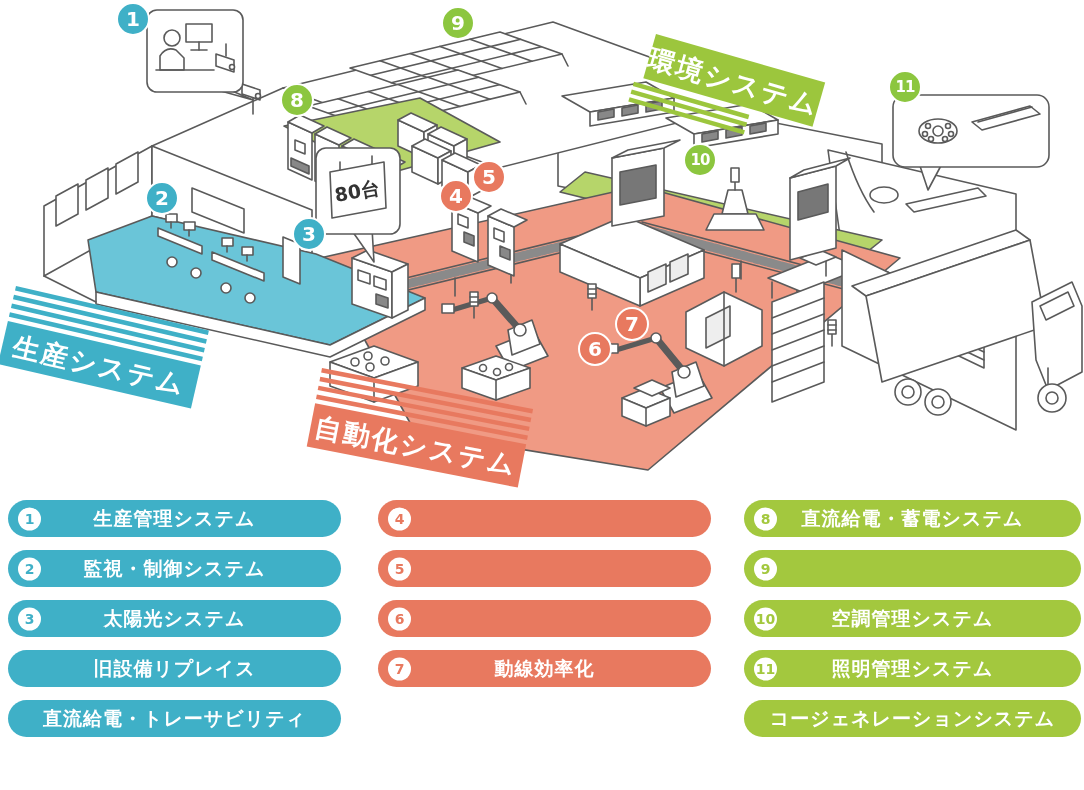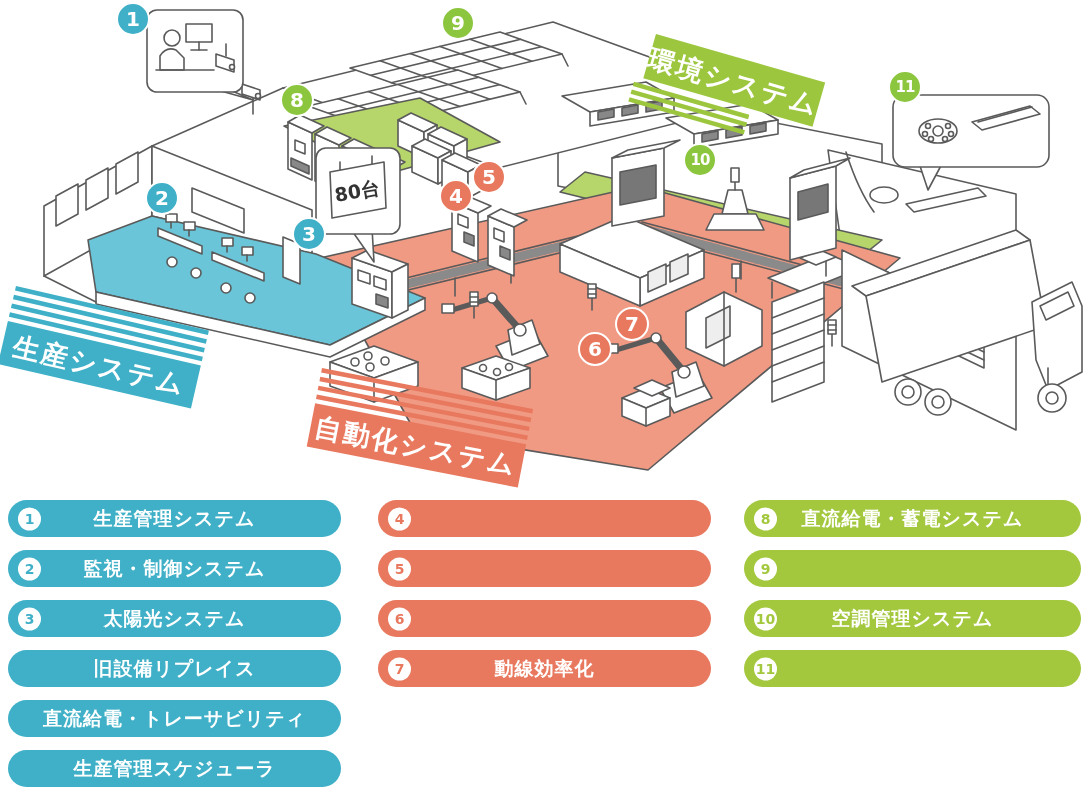--- a/index.html
+++ b/index.html
@@ -482,23 +482,20 @@
     <div class="pill p-blue">
       <span class="badge">3</span>
       <span>太陽光システム</span>
     </div>
     <div class="pill p-blue">
       <span>旧設備リプレイス</span>
     </div>
     <div class="pill p-blue">
       <span>直流給電・トレーサビリティ</span>
     </div>
-    <div class="pill p-blue">
-      <span>生産管理スケジューラ</span>
-    </div>
   </div>
   <div class="col col-automation">
     <div class="pill p-red">
       <span class="badge">4</span>
     </div>
     <div class="pill p-red">
       <span class="badge">5</span>
     </div>
     <div class="pill p-red">
       <span class="badge">6</span>
@@ -515,15 +512,19 @@
     </div>
     <div class="pill p-green">
       <span class="badge">9</span>
     </div>
     <div class="pill p-green">
       <span class="badge">10</span>
       <span>空調管理システム</span>
     </div>
     <div class="pill p-green">
       <span class="badge">11</span>
+      <span>照明管理システム</span>
+    </div>
+    <div class="pill p-green">
+      <span>コージェネレーションシステム</span>
     </div>
   </div>
 </div>
 
 </body></html>

